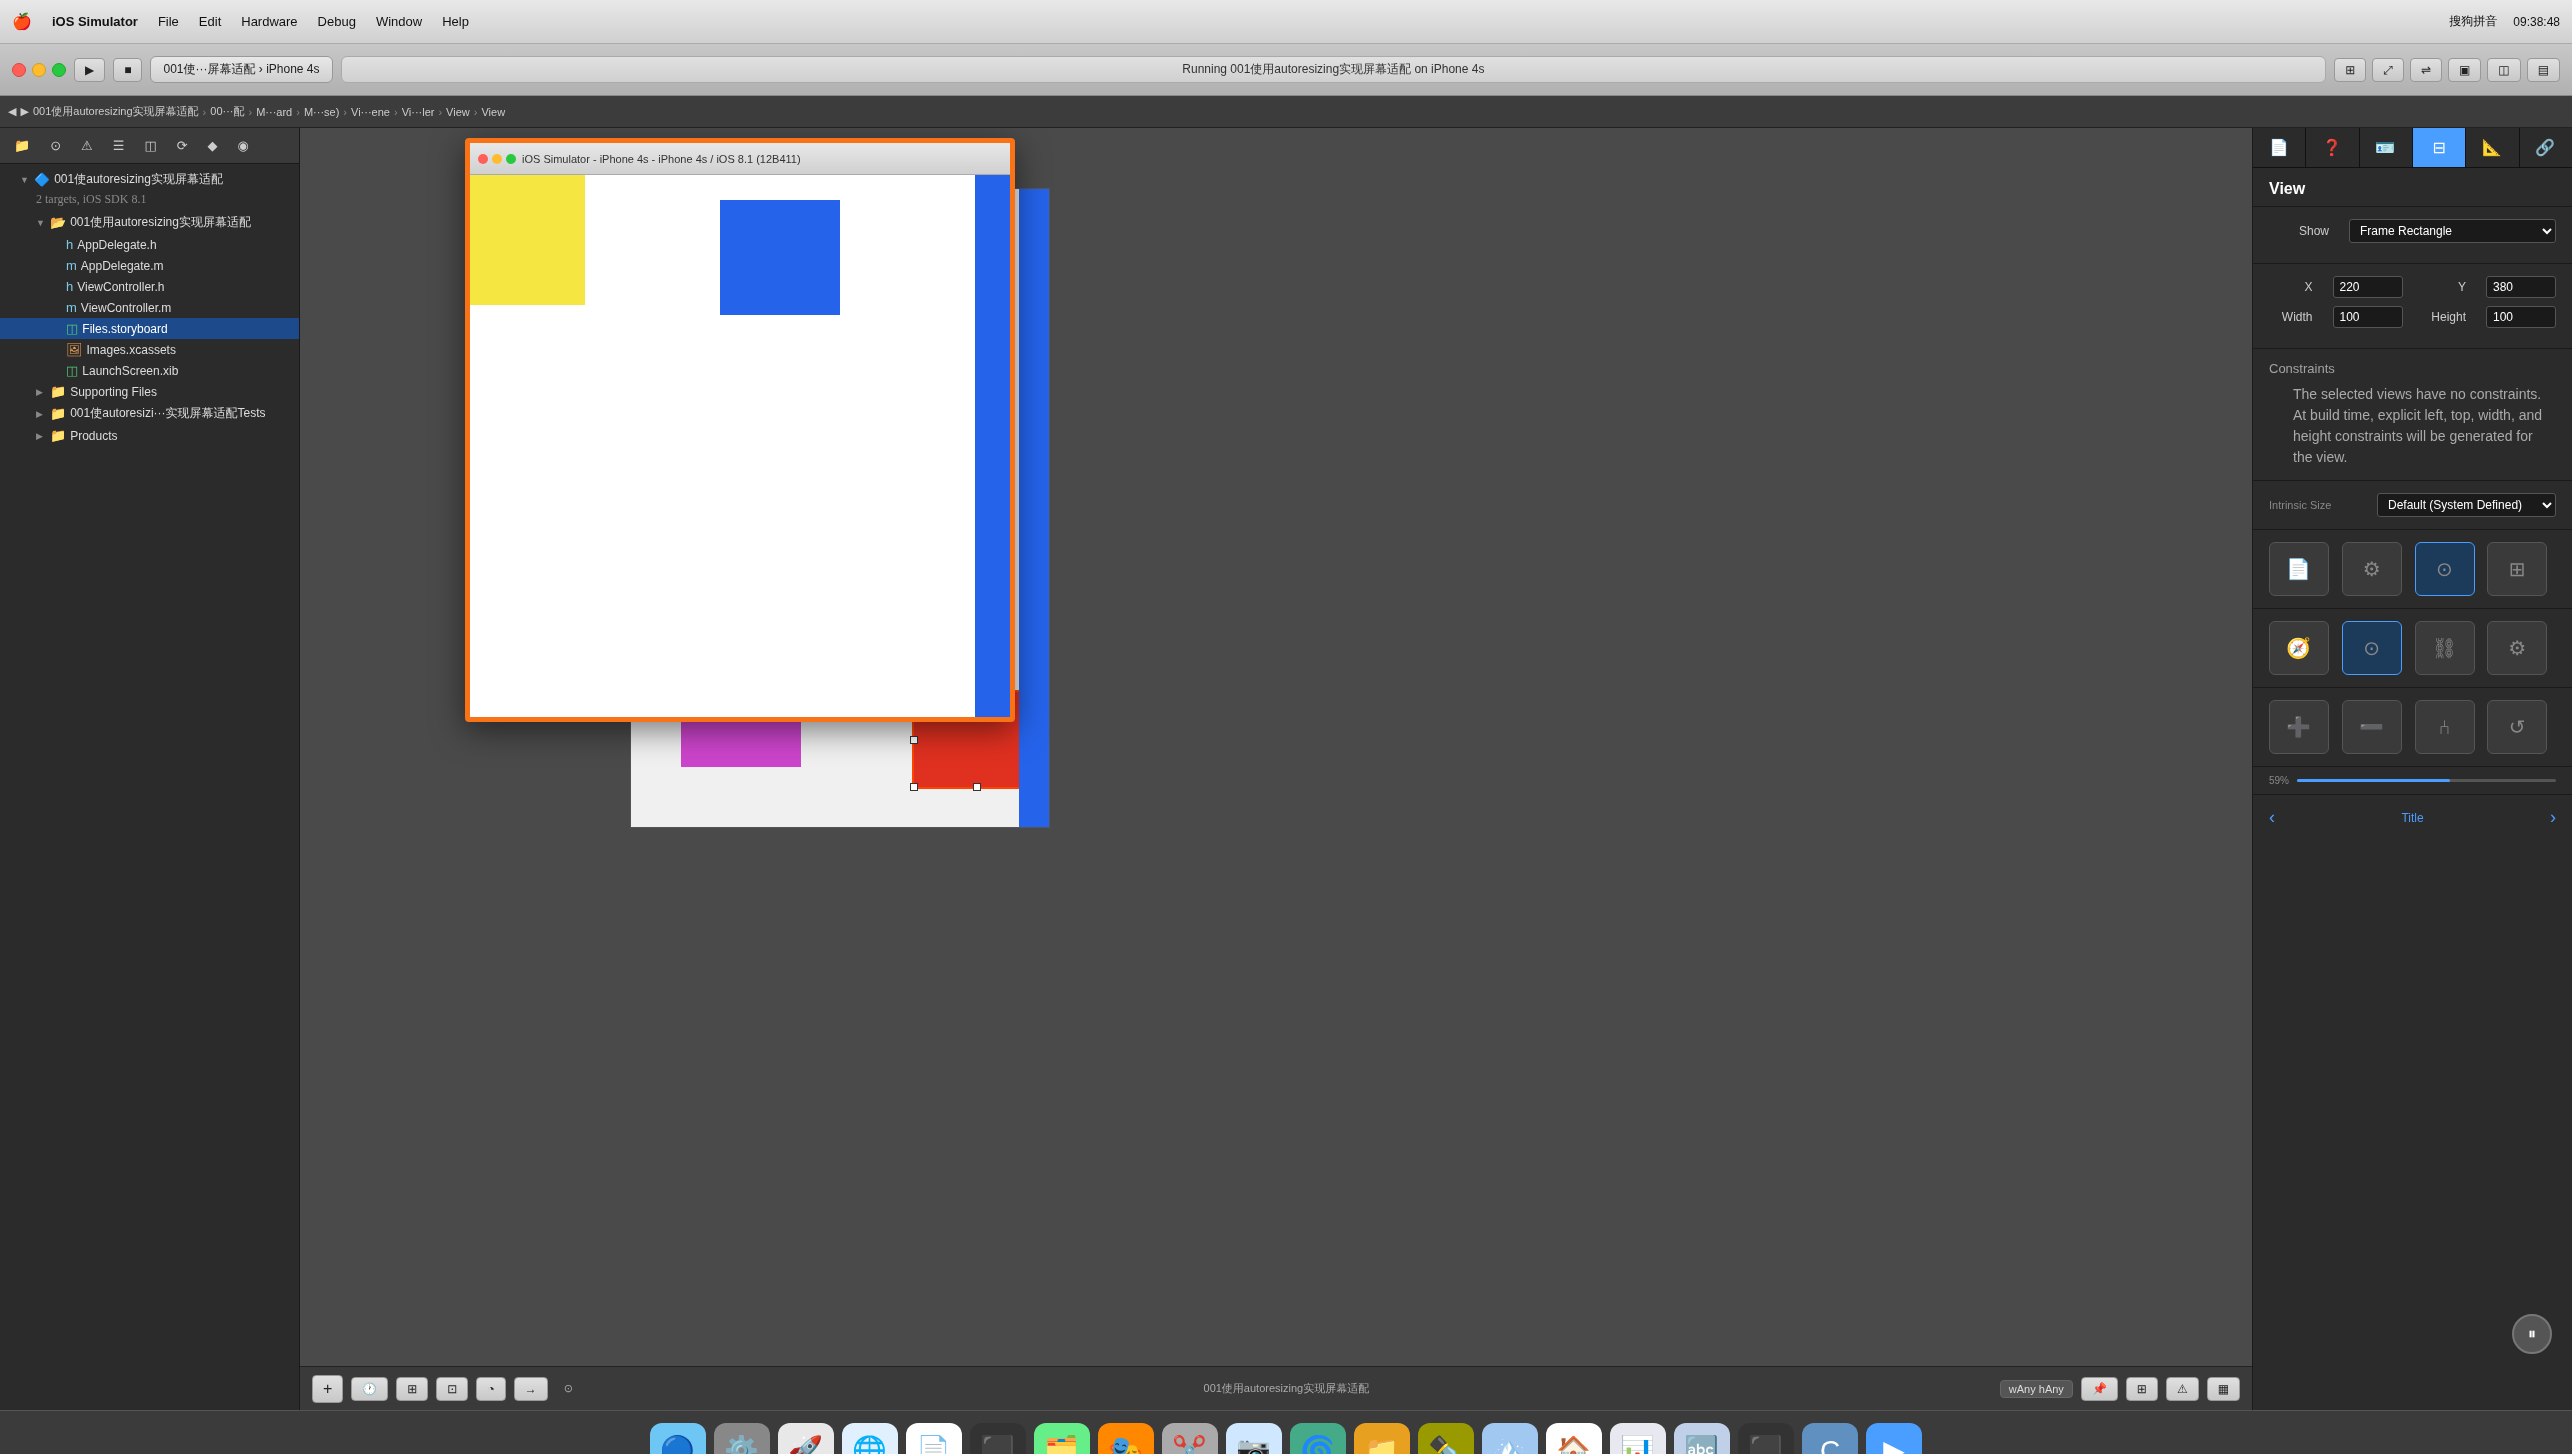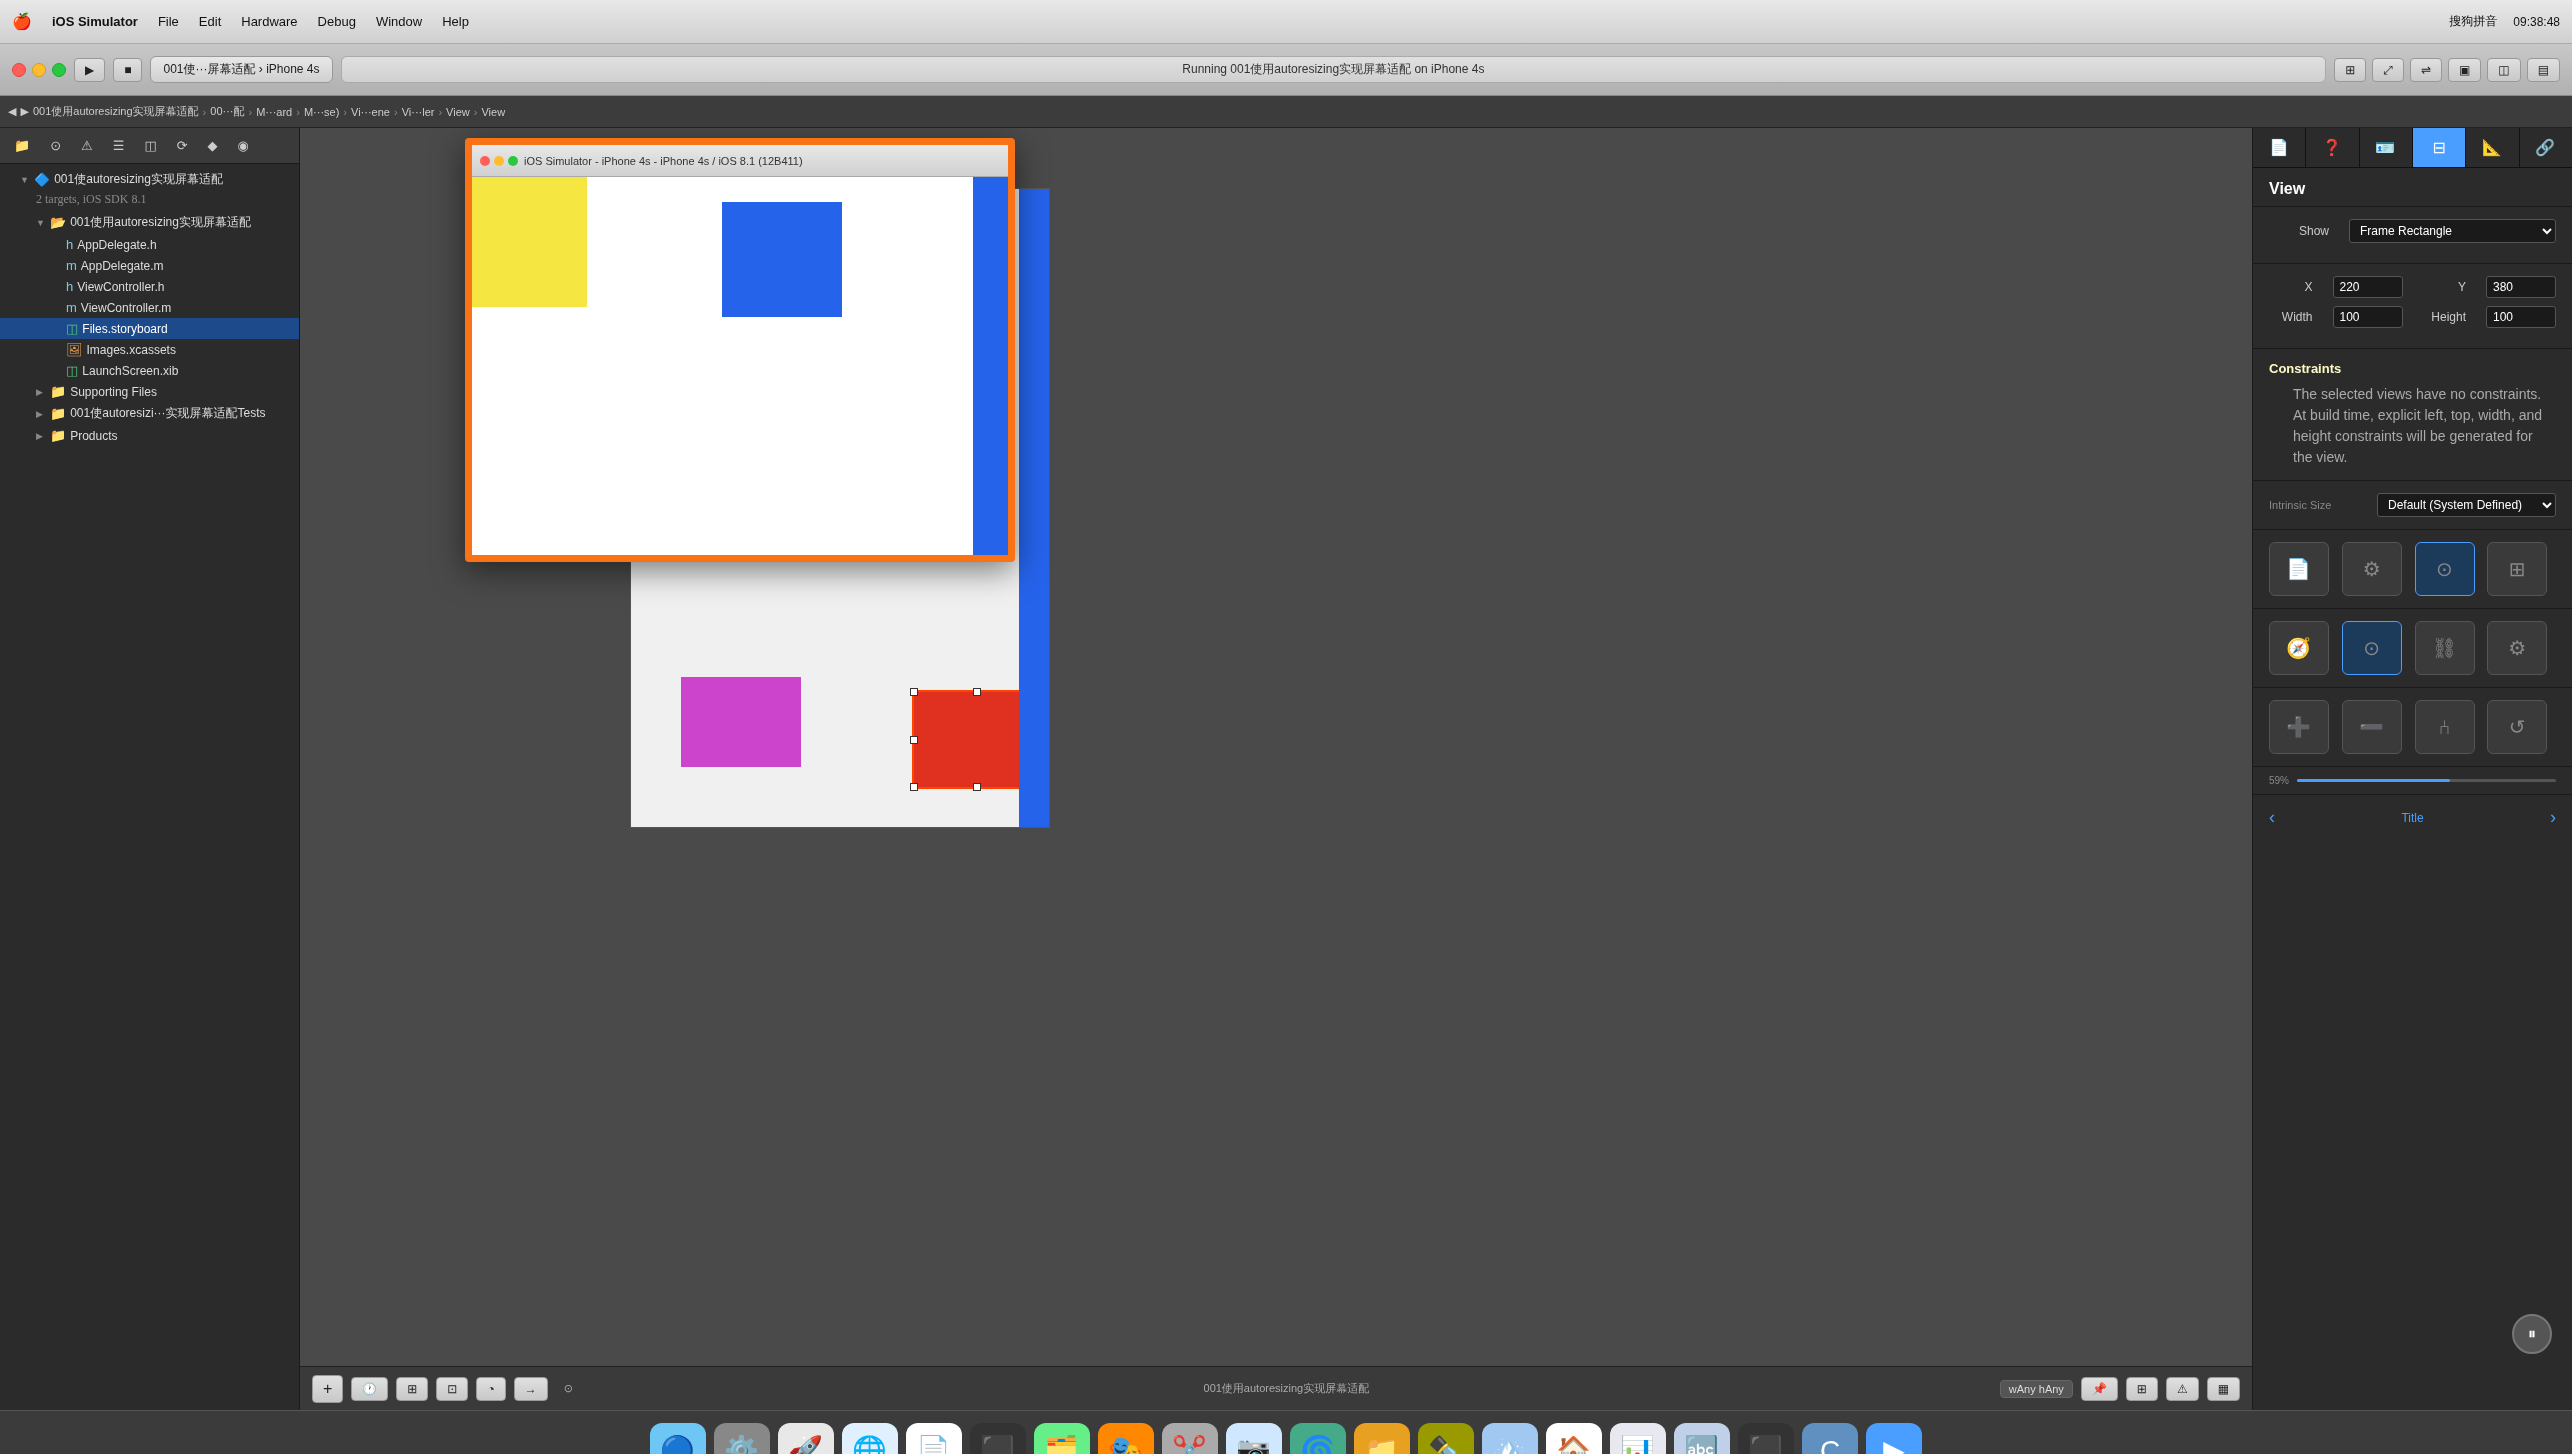--- a/index.html
+++ b/index.html
@@ -163,23 +163,23 @@
       height: 100%;
       overflow-y: auto;
     }
 
     
     .simulator-overlay {
       position: absolute;
       left: 165px;
       top: 10px;
       width: 550px;
-      height: 424px;
+      height: 584px;
       background: #f5f5f5;
-      border: 7px solid #f97316;
+      border: 5px solid #f97316;
       border-radius: 4px;
       box-shadow: 0 8px 32px rgba(0,0,0,0.5);
       z-index: 10;
       overflow: hidden;
     }
     .simulator-title-bar {
       height: 32px;
       background: linear-gradient(180deg, #e8e8e8, #d0d0d0);
       border-bottom: 1px solid #aaa;
       display: flex;
@@ -751,21 +751,21 @@
       </div>
       <div class="right-row">
         <span class="right-label">Width</span>
         <input class="right-input" type="text" value="100" style="">
         <span class="right-label">Height</span>
         <input class="right-input" type="text" value="100" style="">
       </div>
     </div>
 
     <div class="right-section">
-      <div style="font-size:13px;font-weight:700;color:#fef9c3;margin-bottom:8px;">Constraints</div>
+      <div style="font-size:13px;font-weight:400;color:#a3a3a3;margin-bottom:8px;">Constraints</div>
       <p class="constraints-text">The selected views have no constraints. At build time, explicit left, top, width, and height constraints will be generated for the view.</p>
     </div>
 
     <div class="right-section">
       <div class="intrinsic-row">
         <span class="intrinsic-label">Intrinsic Size</span>
         <select class="right-dropdown">
           <option>Default (System Defined)</option>
         </select>
       </div>

